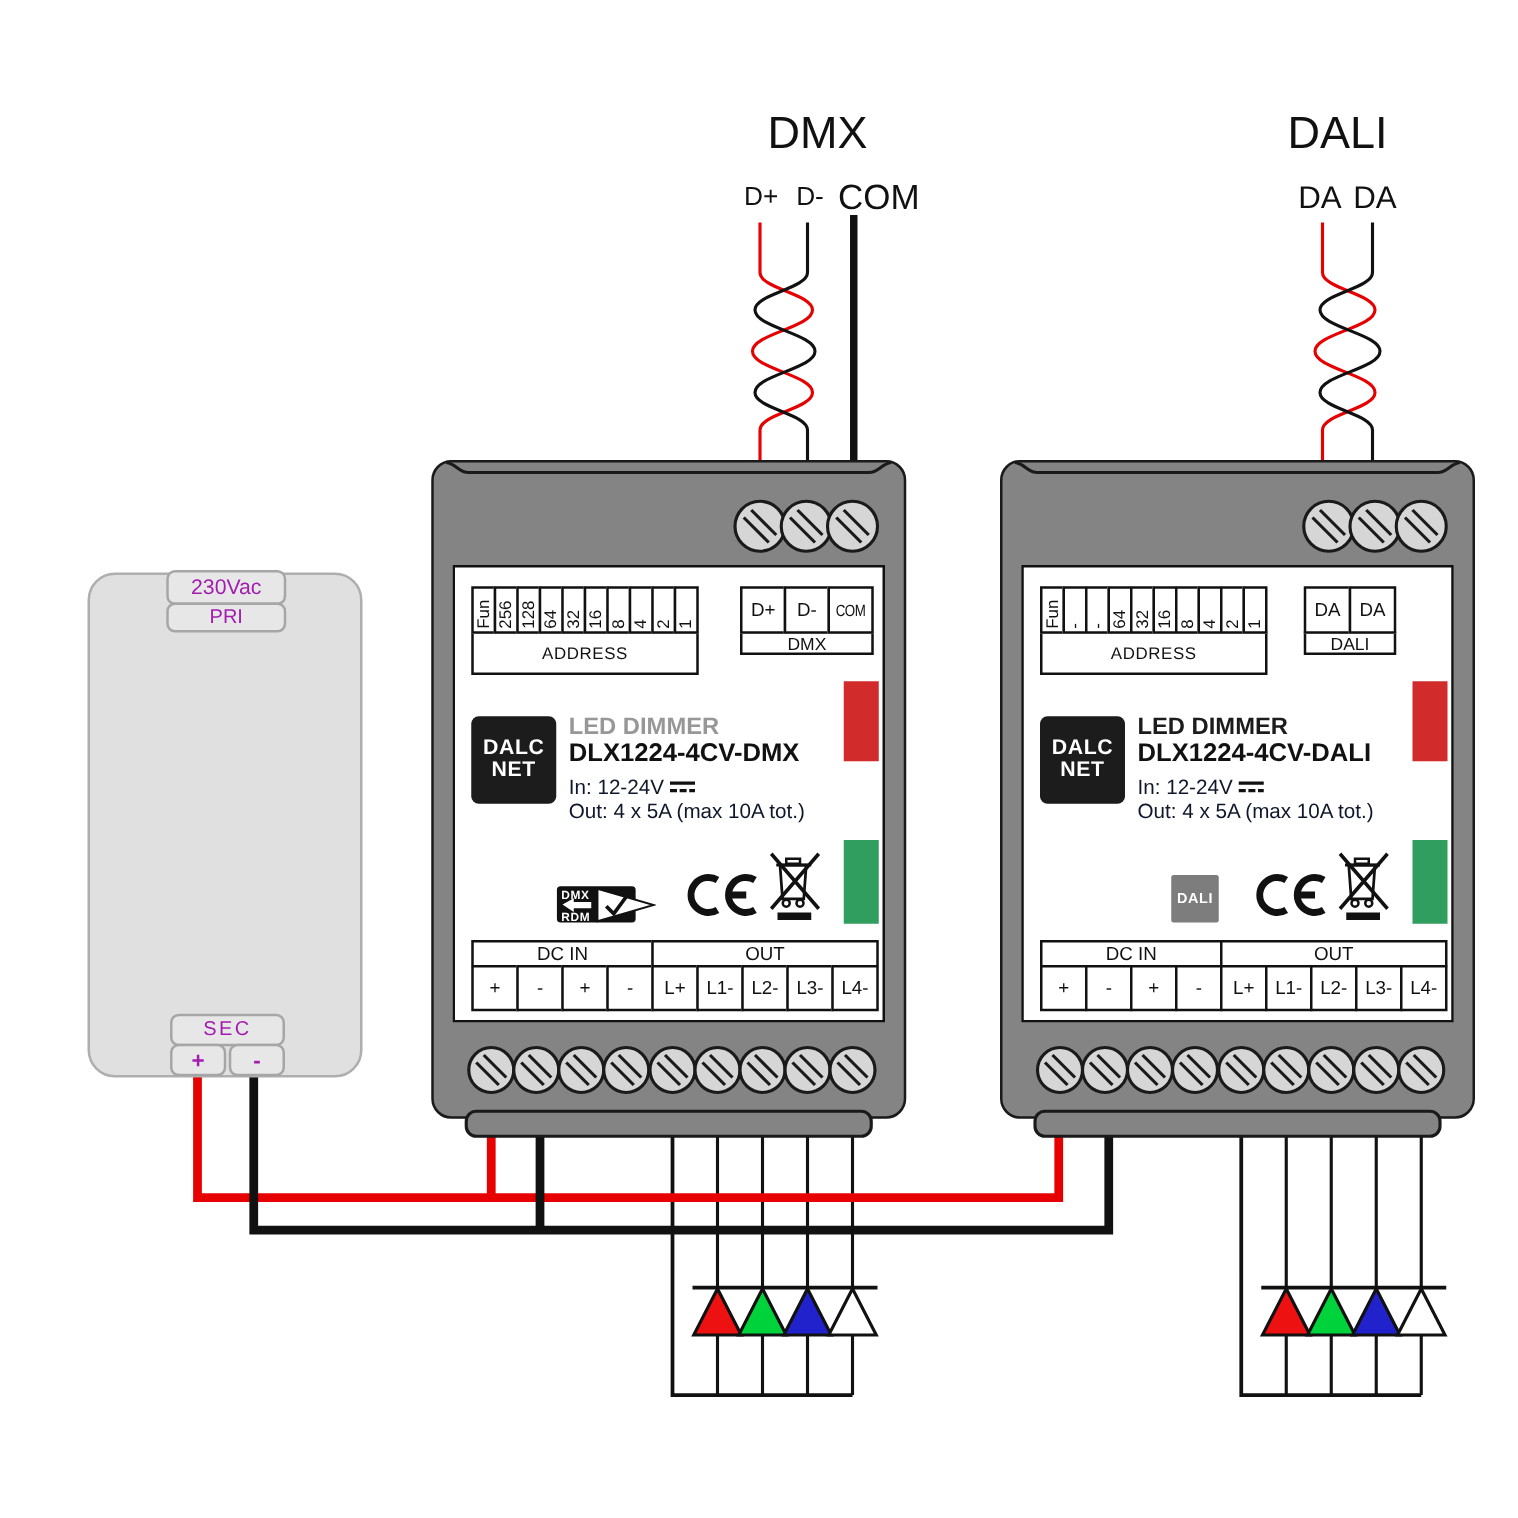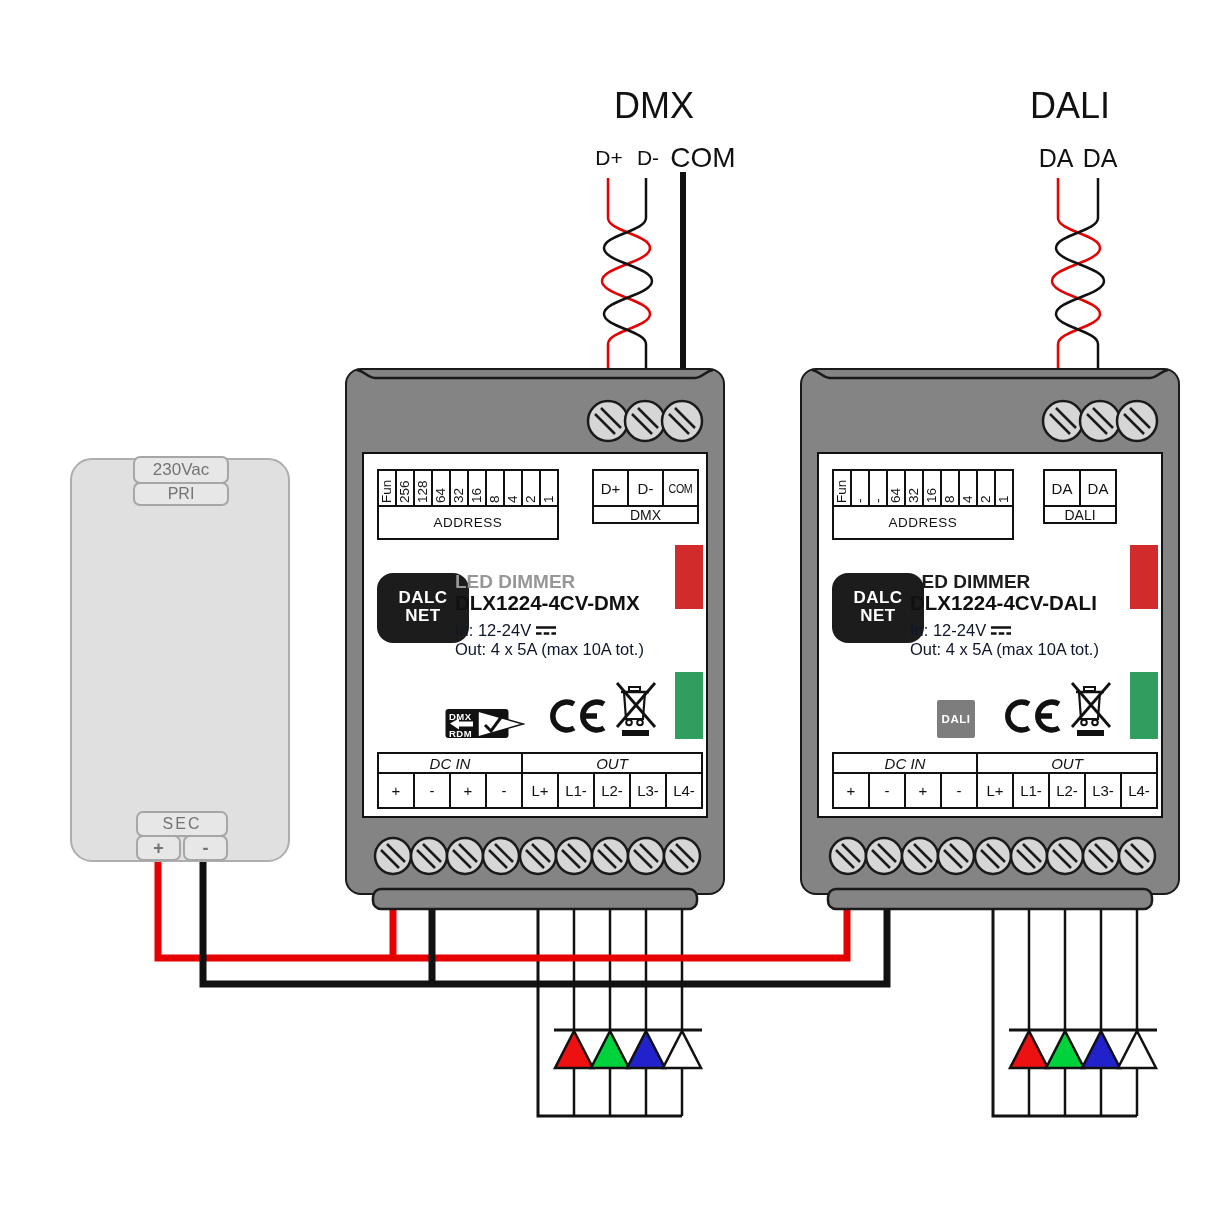--- a/index.html
+++ b/index.html
@@ -9,21 +9,21 @@
   .layer-wires{position:absolute;left:0;top:0;z-index:1;}
 
   
   .bus-title{position:absolute;z-index:3;font-size:36px;text-align:center;color:#111;}
   .wire-lbl{position:absolute;z-index:3;text-align:center;color:#111;}
 
   
   .psu{position:absolute;left:70px;top:458px;width:220px;height:404px;z-index:2;
        background:#e0e0e0;border:2px solid #aeaeae;border-radius:22px;box-sizing:border-box;}
   .psu-badge{position:absolute;box-sizing:border-box;background:#e7e7e7;border:2px solid #a6a6a6;
-       border-radius:7px;display:flex;align-items:center;justify-content:center;font-size:16px;color:#737373;}
+       border-radius:7px;display:flex;align-items:center;justify-content:center;font-size:16px;color:#a21caf;}
 
   
   .module{position:absolute;top:368px;width:380px;height:527px;z-index:2;
           background:#848484;border:2px solid #1a1a1a;border-radius:16px;box-sizing:border-box;}
   #module-dmx{left:345px;} #module-dali{left:800px;}
   .module-chrome{position:absolute;left:-2px;top:-2px;overflow:visible;z-index:1;}
   .panel{position:absolute;left:15px;top:82px;width:346px;height:366px;z-index:2;
          background:#fff;border:2px solid #111;box-sizing:border-box;}
 
   
@@ -42,21 +42,21 @@
   .bus-cells{display:flex;}
   .bus-cell{box-sizing:border-box;height:38px;border:2px solid #111;margin-left:-2px;background:#fff;
             display:flex;align-items:center;justify-content:center;font-size:15px;}
   .bus-cell:first-child{margin-left:0;}
   .bus-cell.w37{width:37px;} .bus-cell.w38{width:38px;}
   .bus-cell .cond{font-size:13px;transform:scaleX(.82);letter-spacing:-.5px;}
   .bus-label{box-sizing:border-box;height:19px;border:2px solid #111;margin-top:-2px;background:#fff;
              display:flex;align-items:center;justify-content:center;font-size:14px;}
 
   
-  .brand{position:absolute;left:13px;top:119px;width:92px;height:70px;background:#1c1c1c;border-radius:16px;
+  .brand{position:absolute;left:13px;top:119px;width:68px;height:70px;background:#1c1c1c;border-radius:6px;
          color:#fff;text-align:center;font-weight:bold;}
   .brand div{font-size:17px;line-height:18px;letter-spacing:.5px;}
   .brand div:first-child{margin-top:16px;}
   .spec{position:absolute;left:91px;top:118px;white-space:nowrap;}
   .product-line{font-size:19px;font-weight:bold;line-height:20px;}
   .pl-gray{color:#979797;} .pl-dark{color:#1c1c1c;}
   .model{font-size:20.5px;font-weight:bold;line-height:22px;color:#111;}
   .spec-io{font-size:16.5px;line-height:18.5px;color:#0f172a;margin-top:7px;}
   .dc-sym{display:inline-block;vertical-align:-1px;margin-left:4px;}
 
@@ -67,21 +67,21 @@
 
   
   .dmxrdm{position:absolute;left:81px;top:254px;}
   .dali-logo{position:absolute;left:118px;top:246px;width:38px;height:38px;background:#7d7d7d;border-radius:2px;
              color:#fff;font-weight:bold;font-size:11.5px;display:flex;align-items:center;justify-content:center;letter-spacing:.5px;}
   .ce{position:absolute;left:184px;top:244px;}
   .weee{position:absolute;left:251px;top:227px;}
 
   
   .pow-table{position:absolute;left:13px;top:298px;}
-  .pow-head{display:flex;font-style:italic;}
+  .pow-head{display:flex;}
   .pow-hcell{box-sizing:border-box;height:22px;border:2px solid #111;margin-left:-2px;background:#fff;
              display:flex;align-items:center;justify-content:center;font-size:15px;}
   .pow-hcell:first-child{margin-left:0;}
   .pow-hcell.hw1{width:146px;} .pow-hcell.hw2{width:182px;}
   .pow-cells{display:flex;margin-top:-2px;}
   .pow-cell{box-sizing:border-box;width:38px;height:37px;border:2px solid #111;margin-left:-2px;background:#fff;
             display:flex;align-items:center;justify-content:center;font-size:15px;}
   .pow-cell:first-child{margin-left:0;}
 </style>
 </head>

